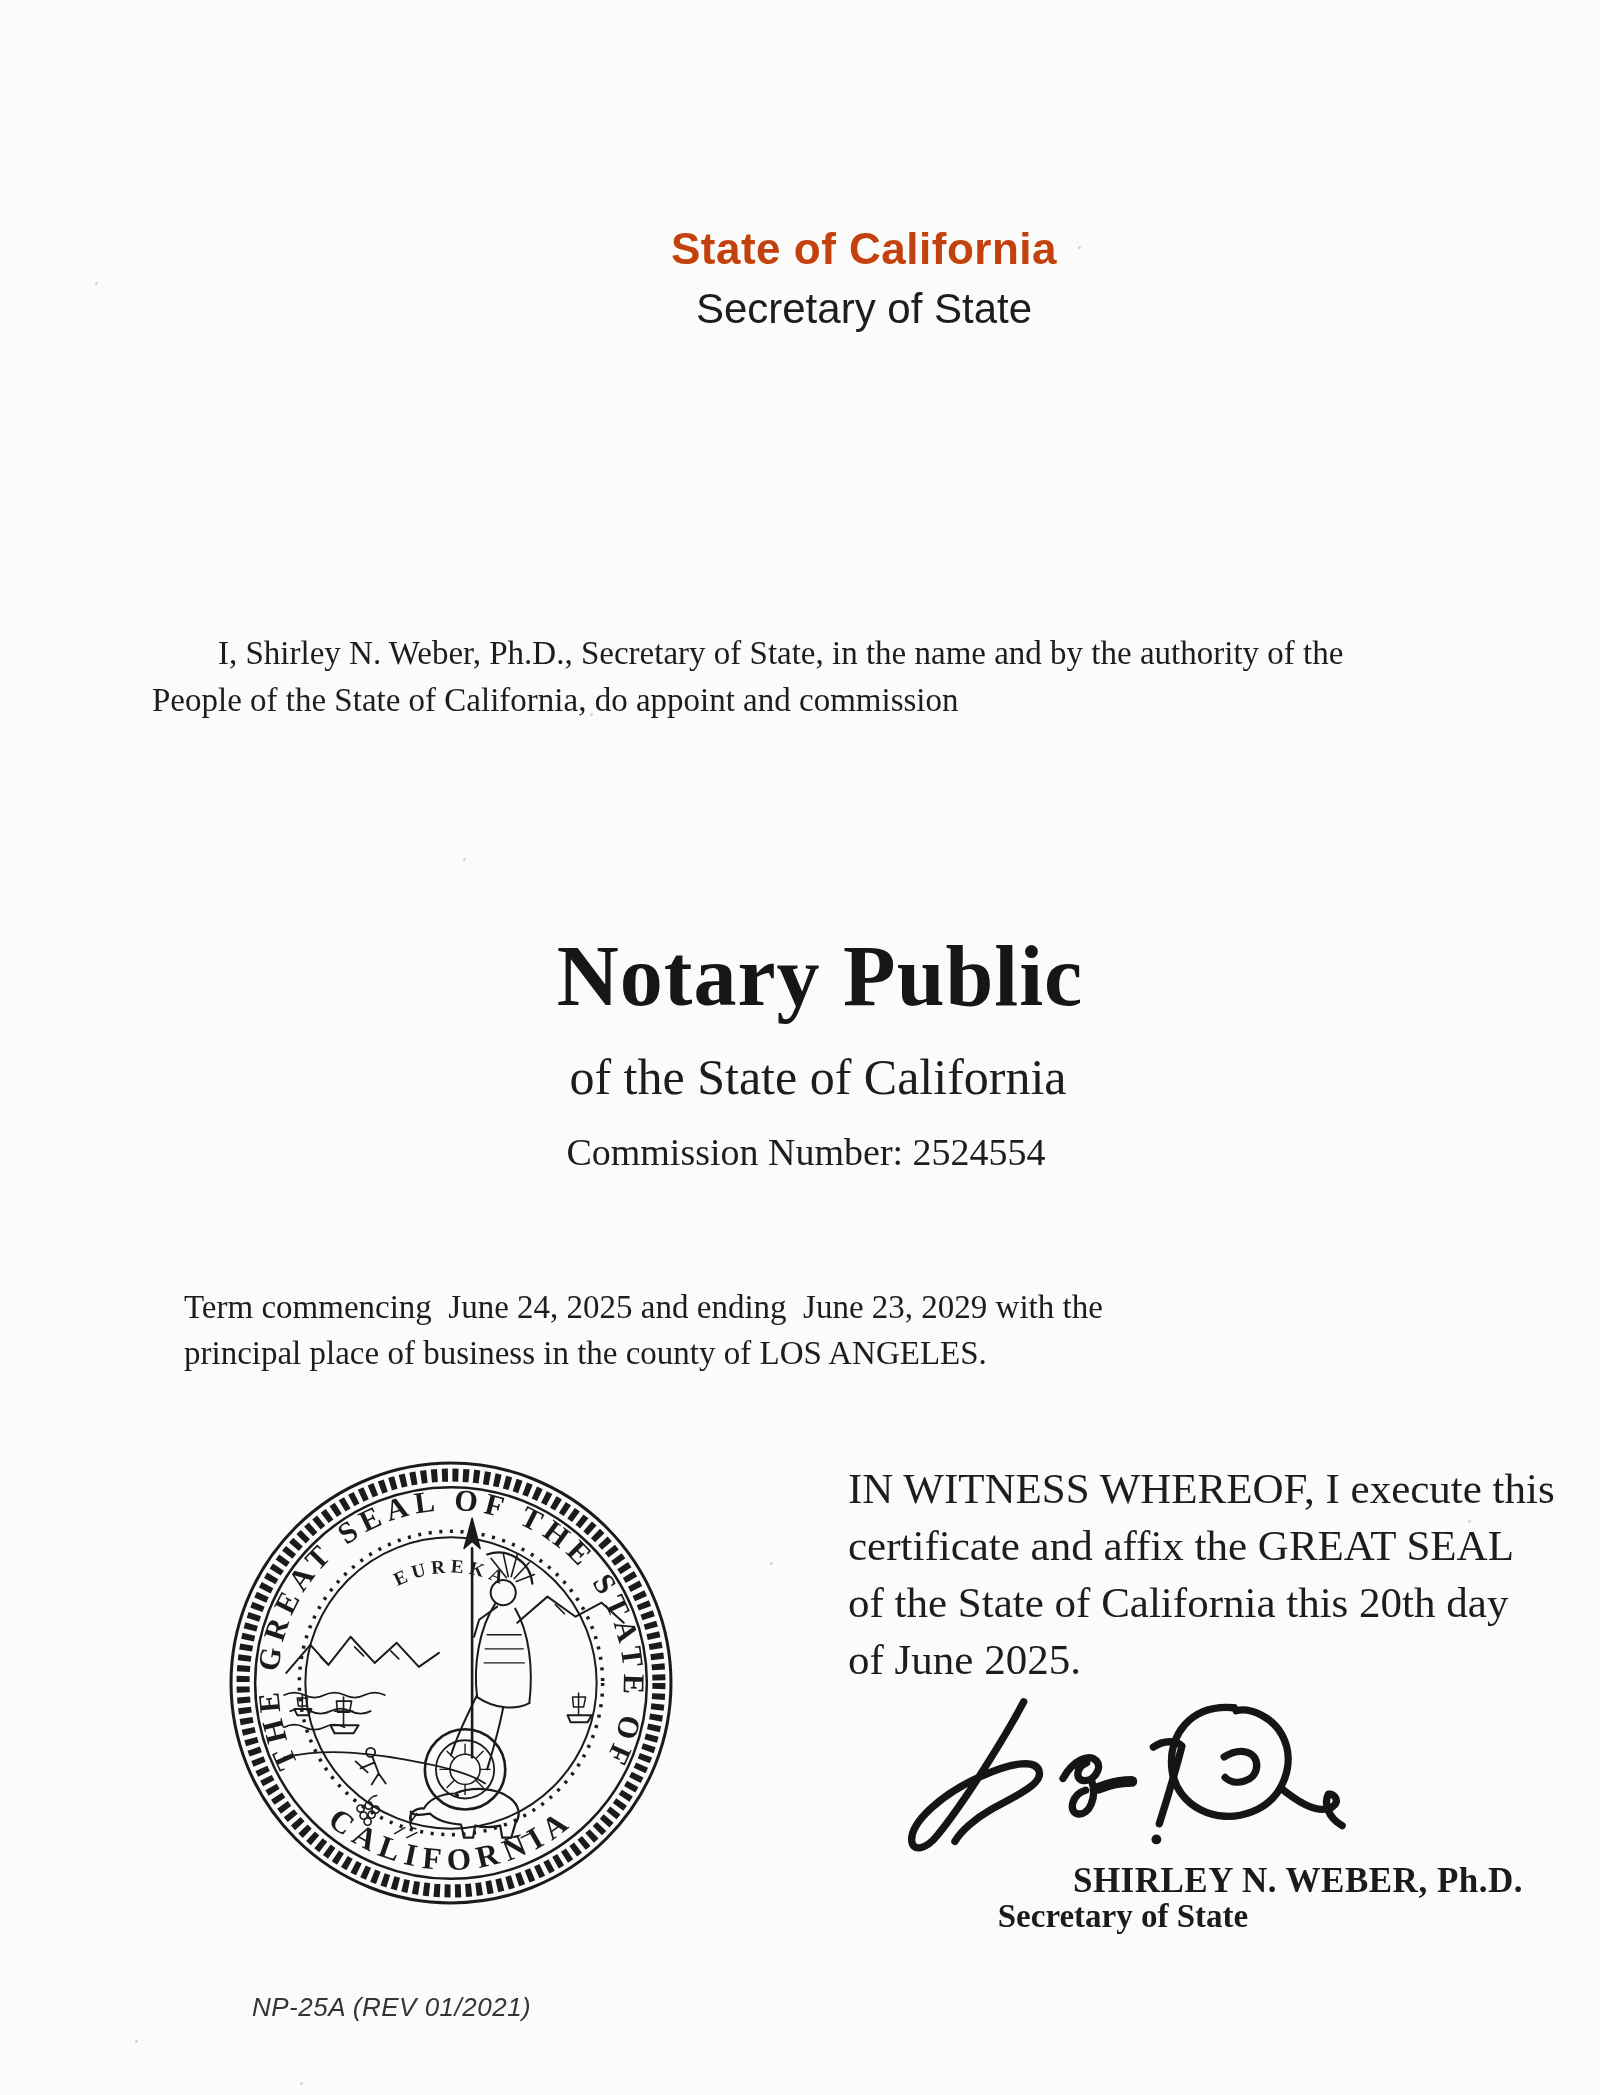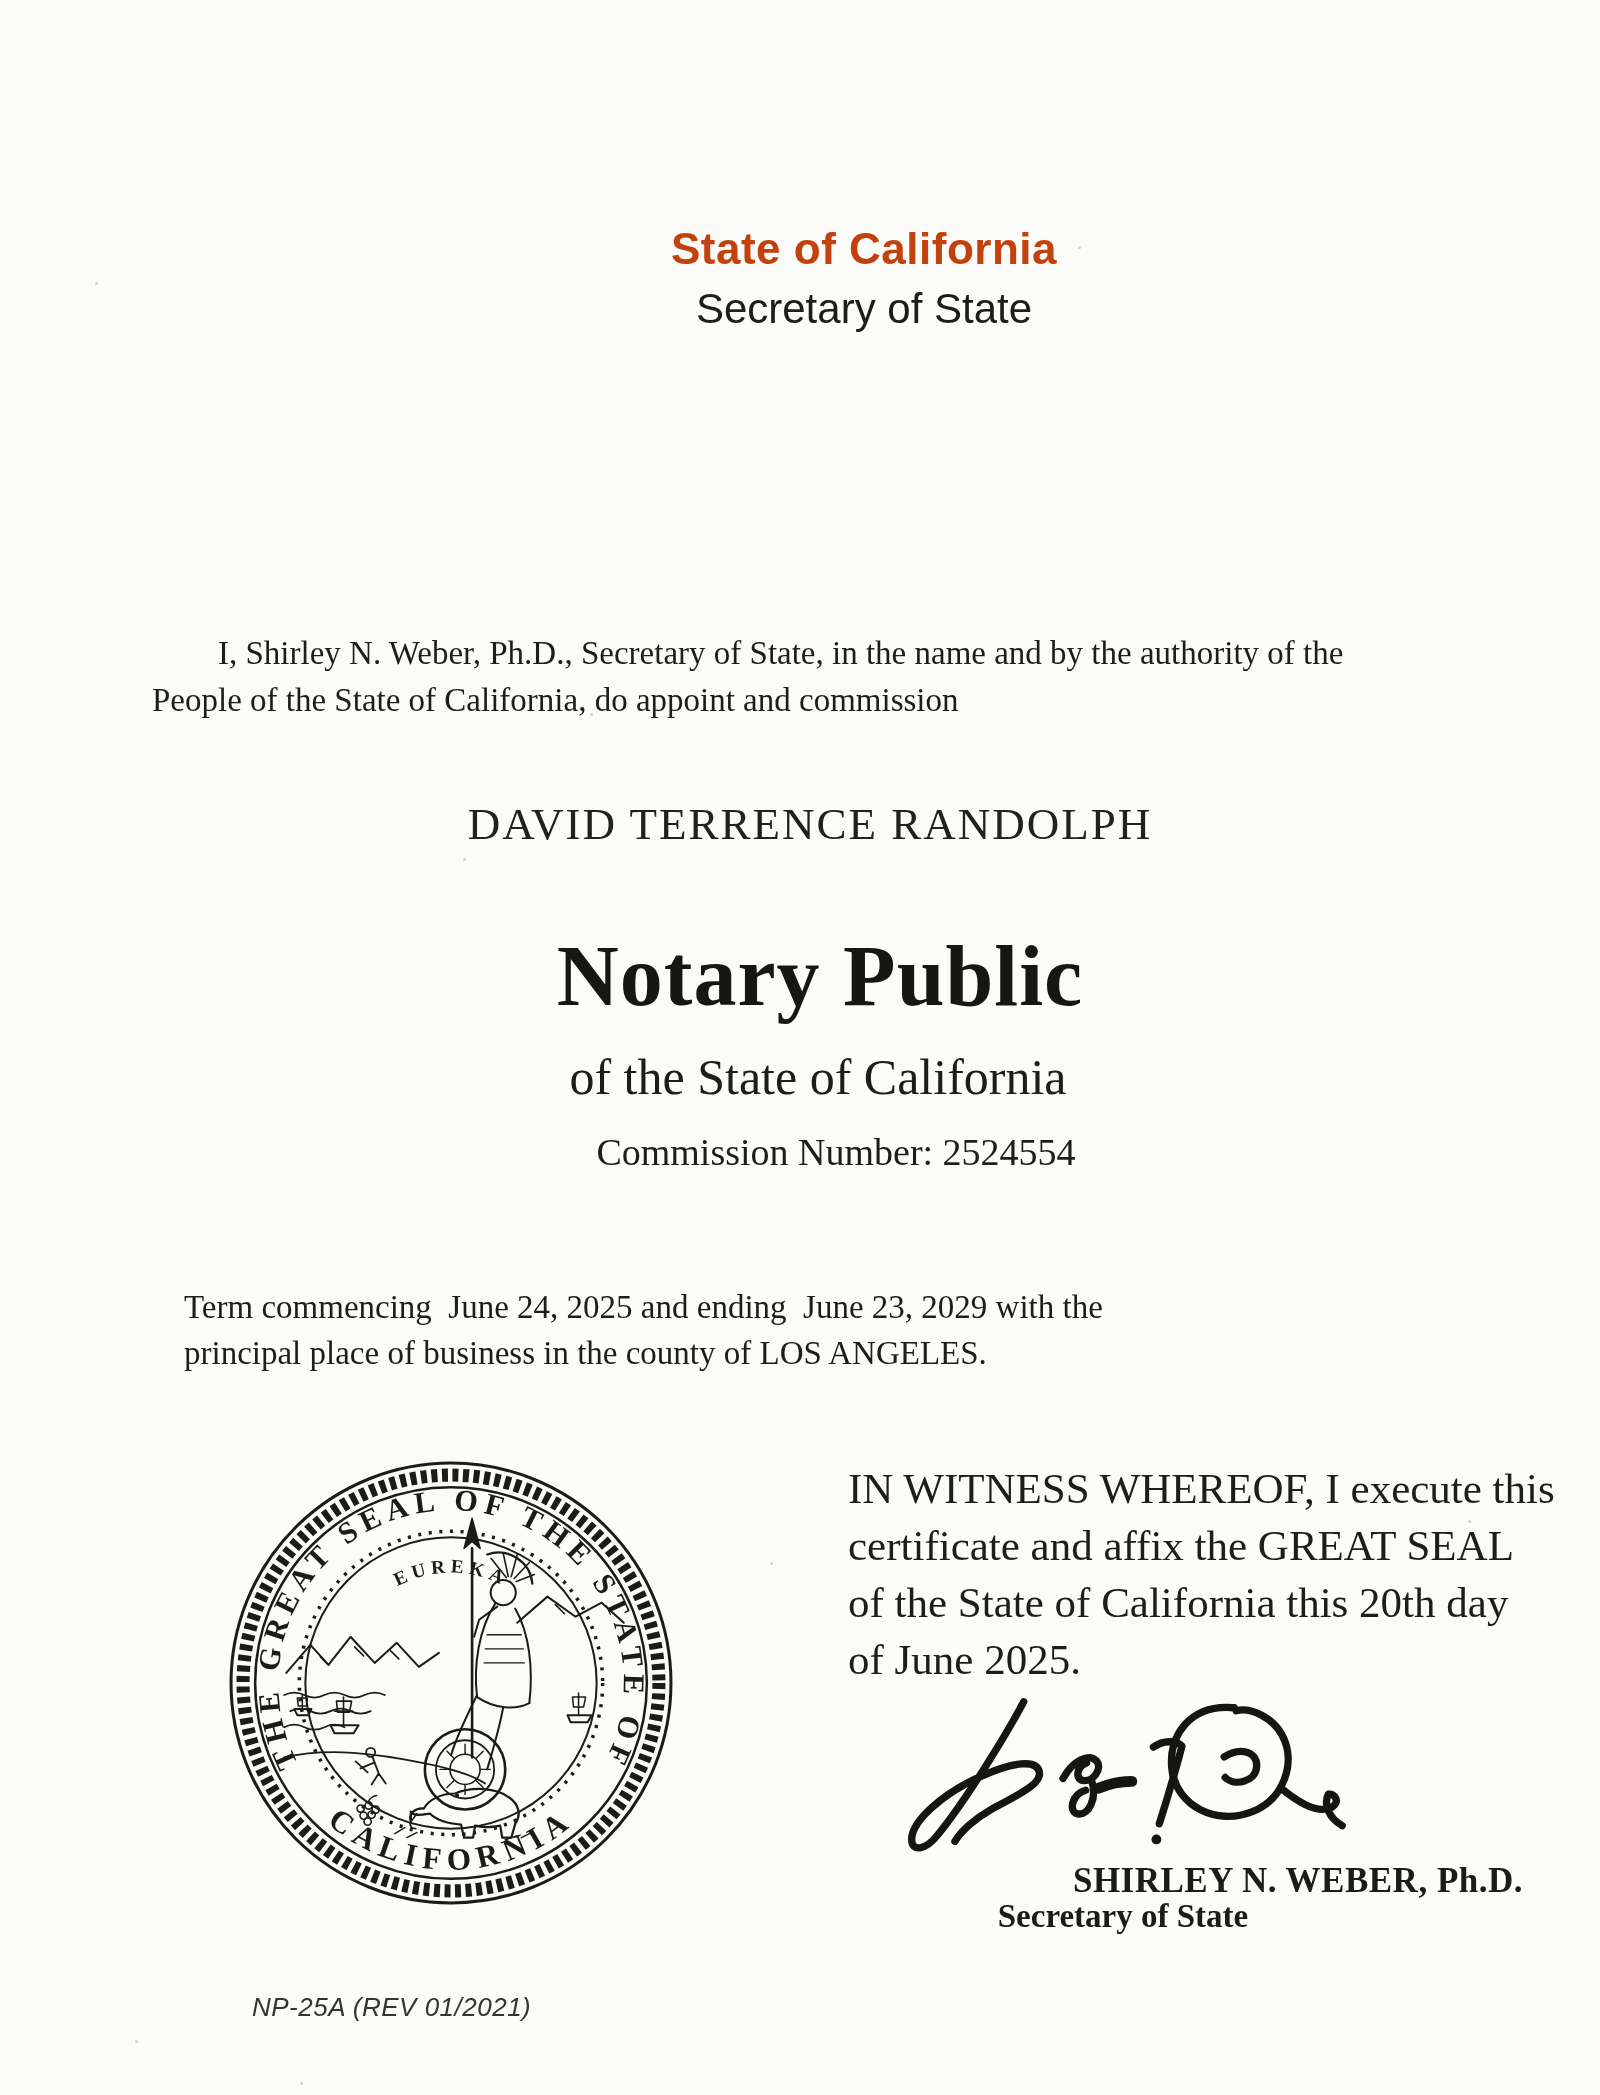--- a/index.html
+++ b/index.html
@@ -30,21 +30,21 @@
   .appointment{top:630px;left:152px;width:1290px;font-size:33px;line-height:47px;}
   .appointment .l1{padding-left:66px;}
 
   .appointee{top:798px;left:210px;width:1200px;text-align:center;
     font-size:45px;letter-spacing:2px;color:#21211f;}
 
   .np-title{top:926px;left:220px;width:1200px;text-align:center;
     font-weight:bold;font-size:86px;letter-spacing:1px;color:#161614;}
   .np-subtitle{top:1048px;left:218px;width:1200px;text-align:center;
     font-size:50px;color:#1d1d1b;}
-  .np-commission{top:1130px;left:236px;width:1200px;text-align:center;
+  .np-commission{top:1130px;left:206px;width:1200px;text-align:center;
     font-size:38px;color:#1d1d1b;}
 
   .term{top:1284px;left:152px;font-size:33px;line-height:46px;margin-left:32px;}
 
   .witness{top:1460px;left:848px;font-size:43px;line-height:57px;color:#1d1d1b;}
 
   .seal-wrap{top:1456px;left:224px;width:454px;height:454px;}
   .seal-wrap svg{display:block;width:100%;height:100%;}
 
   .signature-wrap{top:1692px;left:888px;width:466px;height:172px;}
@@ -86,21 +86,20 @@
   <div class="abs doc-header">
     <div class="doc-title nowrap">State of California</div>
     <div class="doc-subtitle nowrap">Secretary of State</div>
   </div>
 
   <div class="abs appointment">
     <div class="l1 nowrap">I, Shirley N. Weber, Ph.D., Secretary of State, in the name and by the authority of the</div>
     <div class="nowrap">People of the State of California, do appoint and commission</div>
   </div>
 
-  <div class="abs appointee nowrap">DAVID TERRENCE RANDOLPH</div>
 
   <div class="abs np-title nowrap">Notary Public</div>
   <div class="abs np-subtitle nowrap">of the State of California</div>
   <div class="abs np-commission nowrap">
     <span>Commission Number:</span>
     <span>2524554</span>
   </div>
 
   <div class="abs term">
     <div class="pre nowrap">Term commencing  June 24, 2025 and ending  June 23, 2029 with the</div>

